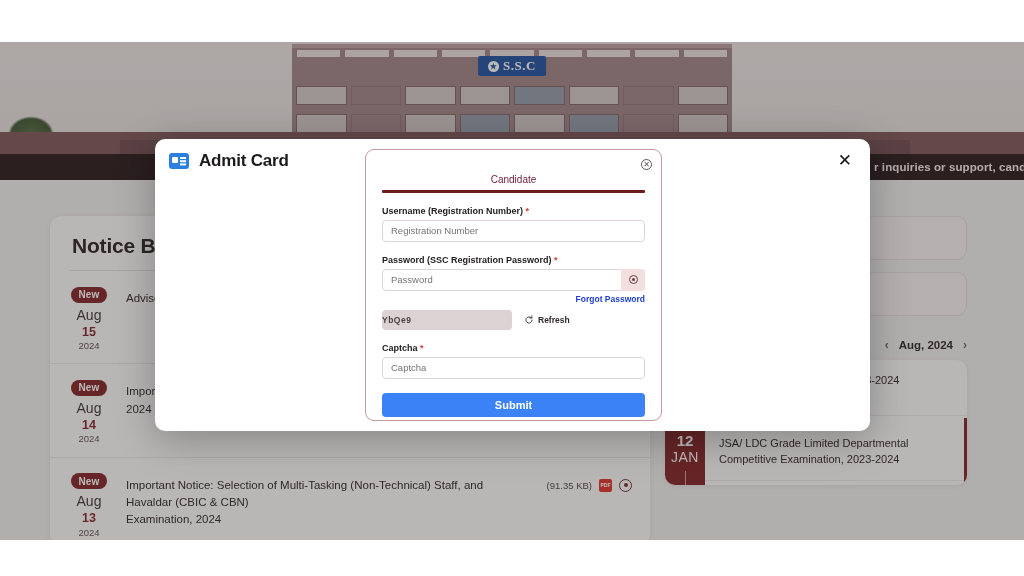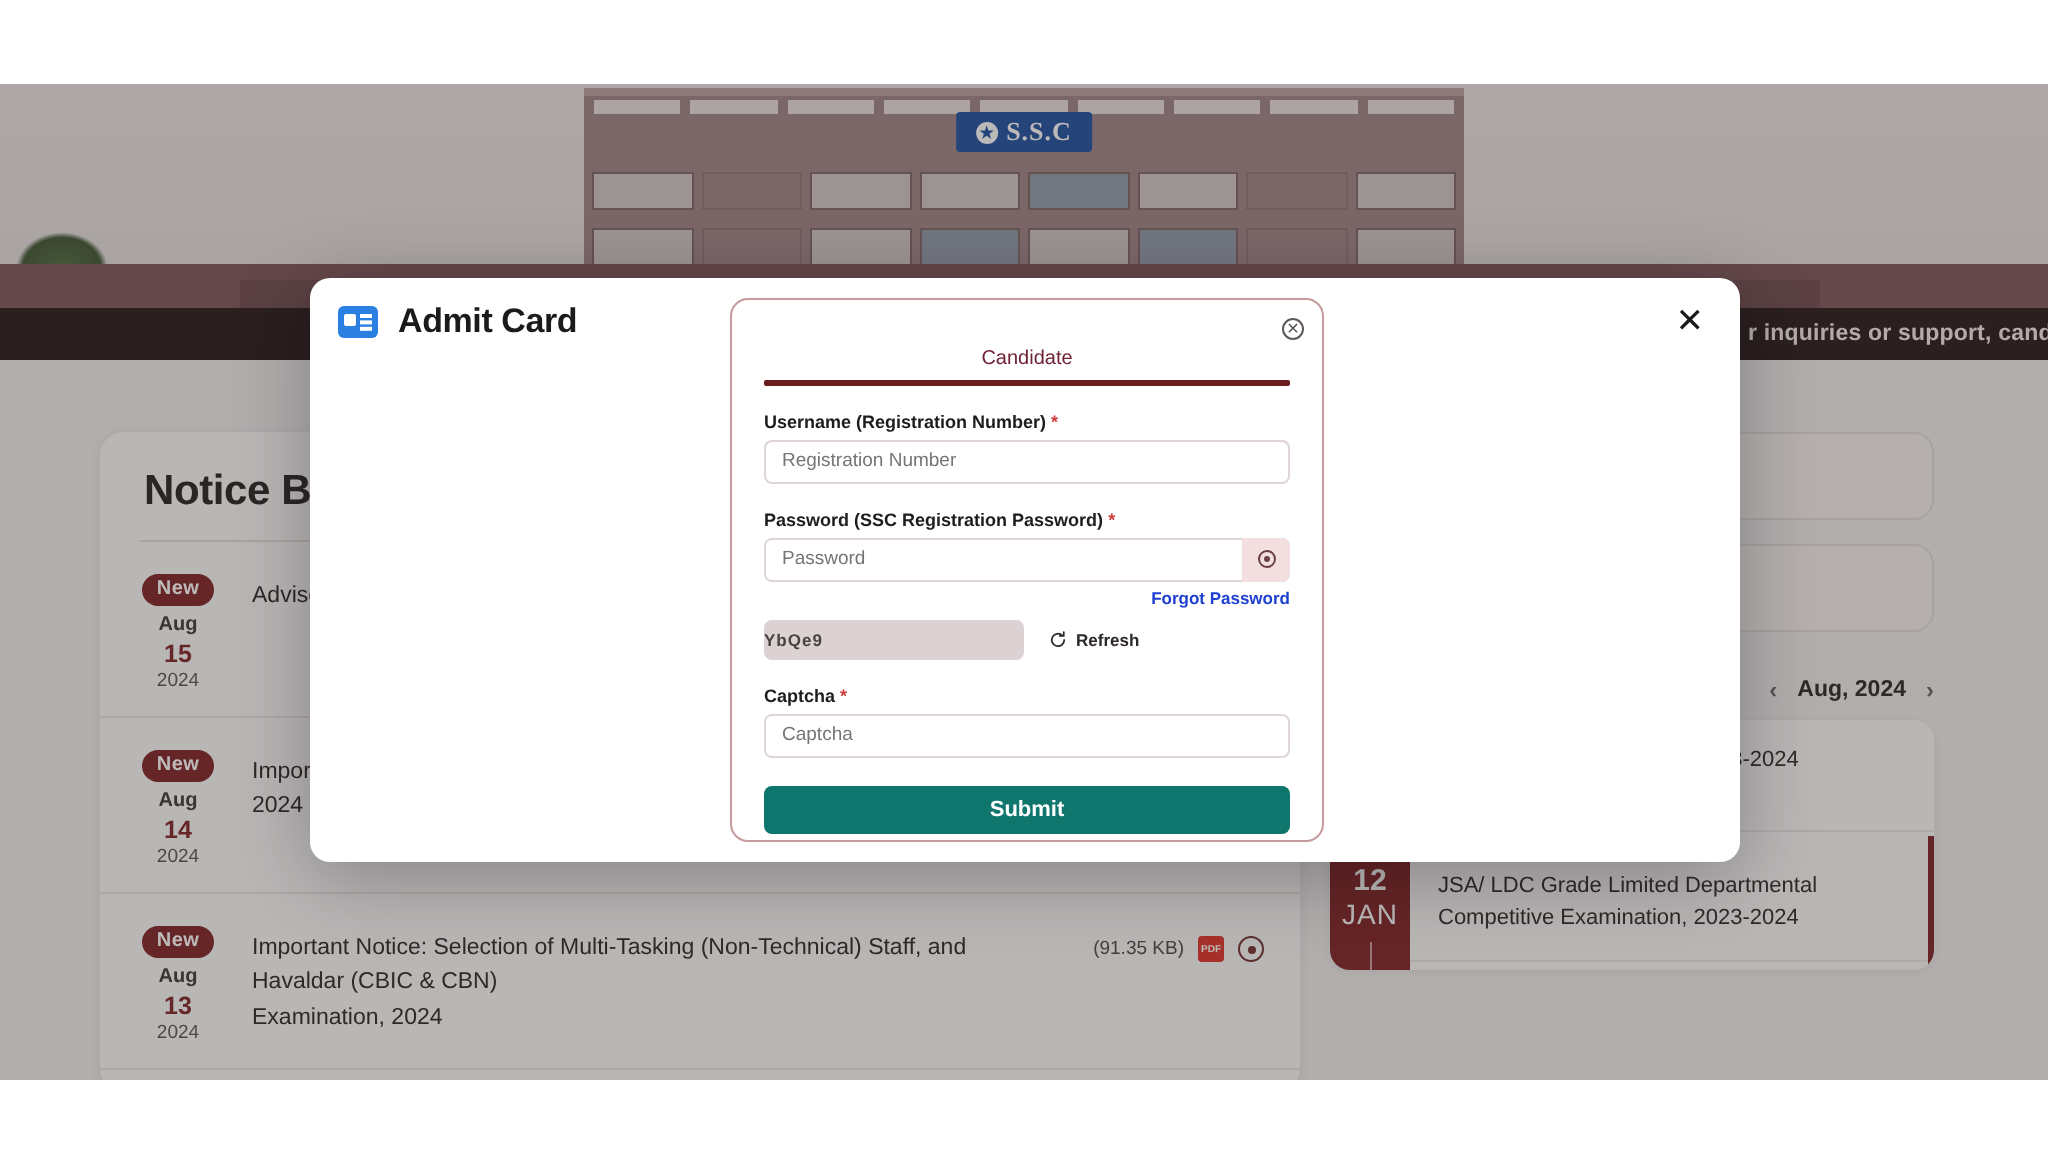--- a/index.html
+++ b/index.html
@@ -112,21 +112,21 @@
     border-bottom:1px solid #e8e4e2;
   }
   .nr-date {
     width:42px; flex:0 0 42px; text-align:center; padding-top:1px;
   }
   .badge-new {
     display:inline-block; background:#7d1f22; color:#fff;
     font-size:10px; font-weight:bold; border-radius:8px;
     padding:2.5px 7px; letter-spacing:0.2px; margin-bottom:3px;
   }
-  .nr-mon { font-size:10px; color:#3a3434; line-height:1.3;font-weight:bold; }
+  .nr-mon { font-size:14px; color:#3a3434; line-height:1.3; }
   .nr-day { font-size:12.5px; font-weight:bold; color:#7d1f22; line-height:1.3; }
   .nr-year { font-size:9.5px; color:#5a5252; line-height:1.3; }
   .nr-title {
     flex:1; font-size:11.5px; line-height:1.5; color:#2a2525; padding-top:7px;
   }
   .nr-meta {
     display:flex; align-items:center; gap:7px; padding-top:9px; flex:0 0 auto;
   }
   .nr-size { font-size:9.5px; color:#4c4545; white-space:nowrap; }
   .icon-pdf {
@@ -261,21 +261,21 @@
     display:flex; align-items:center; padding-left:0;
     font-size:8.5px; font-weight:bold; color:#4a4242; letter-spacing:0.5px;
     font-family:"Liberation Sans", sans-serif;
   }
   .refresh-btn {
     display:flex; align-items:center; gap:4px; font-size:8.5px;
     color:#2e2828; cursor:pointer;font-weight:bold;
   }
   .refresh-ic { width:10px; height:10px; display:block; }
   .submit-btn {
-    width:100%; height:24px; background:#0f766e; color:#fff;
+    width:100%; height:24px; background:#3b82f6; color:#fff;
     border:none; border-radius:4px; font-size:11px; font-weight:bold;
     margin-top:14px; cursor:pointer;
     font-family:"Liberation Sans", sans-serif;
   }
 </style>
 </head>
 <body>
 
 <div class="page">
 

